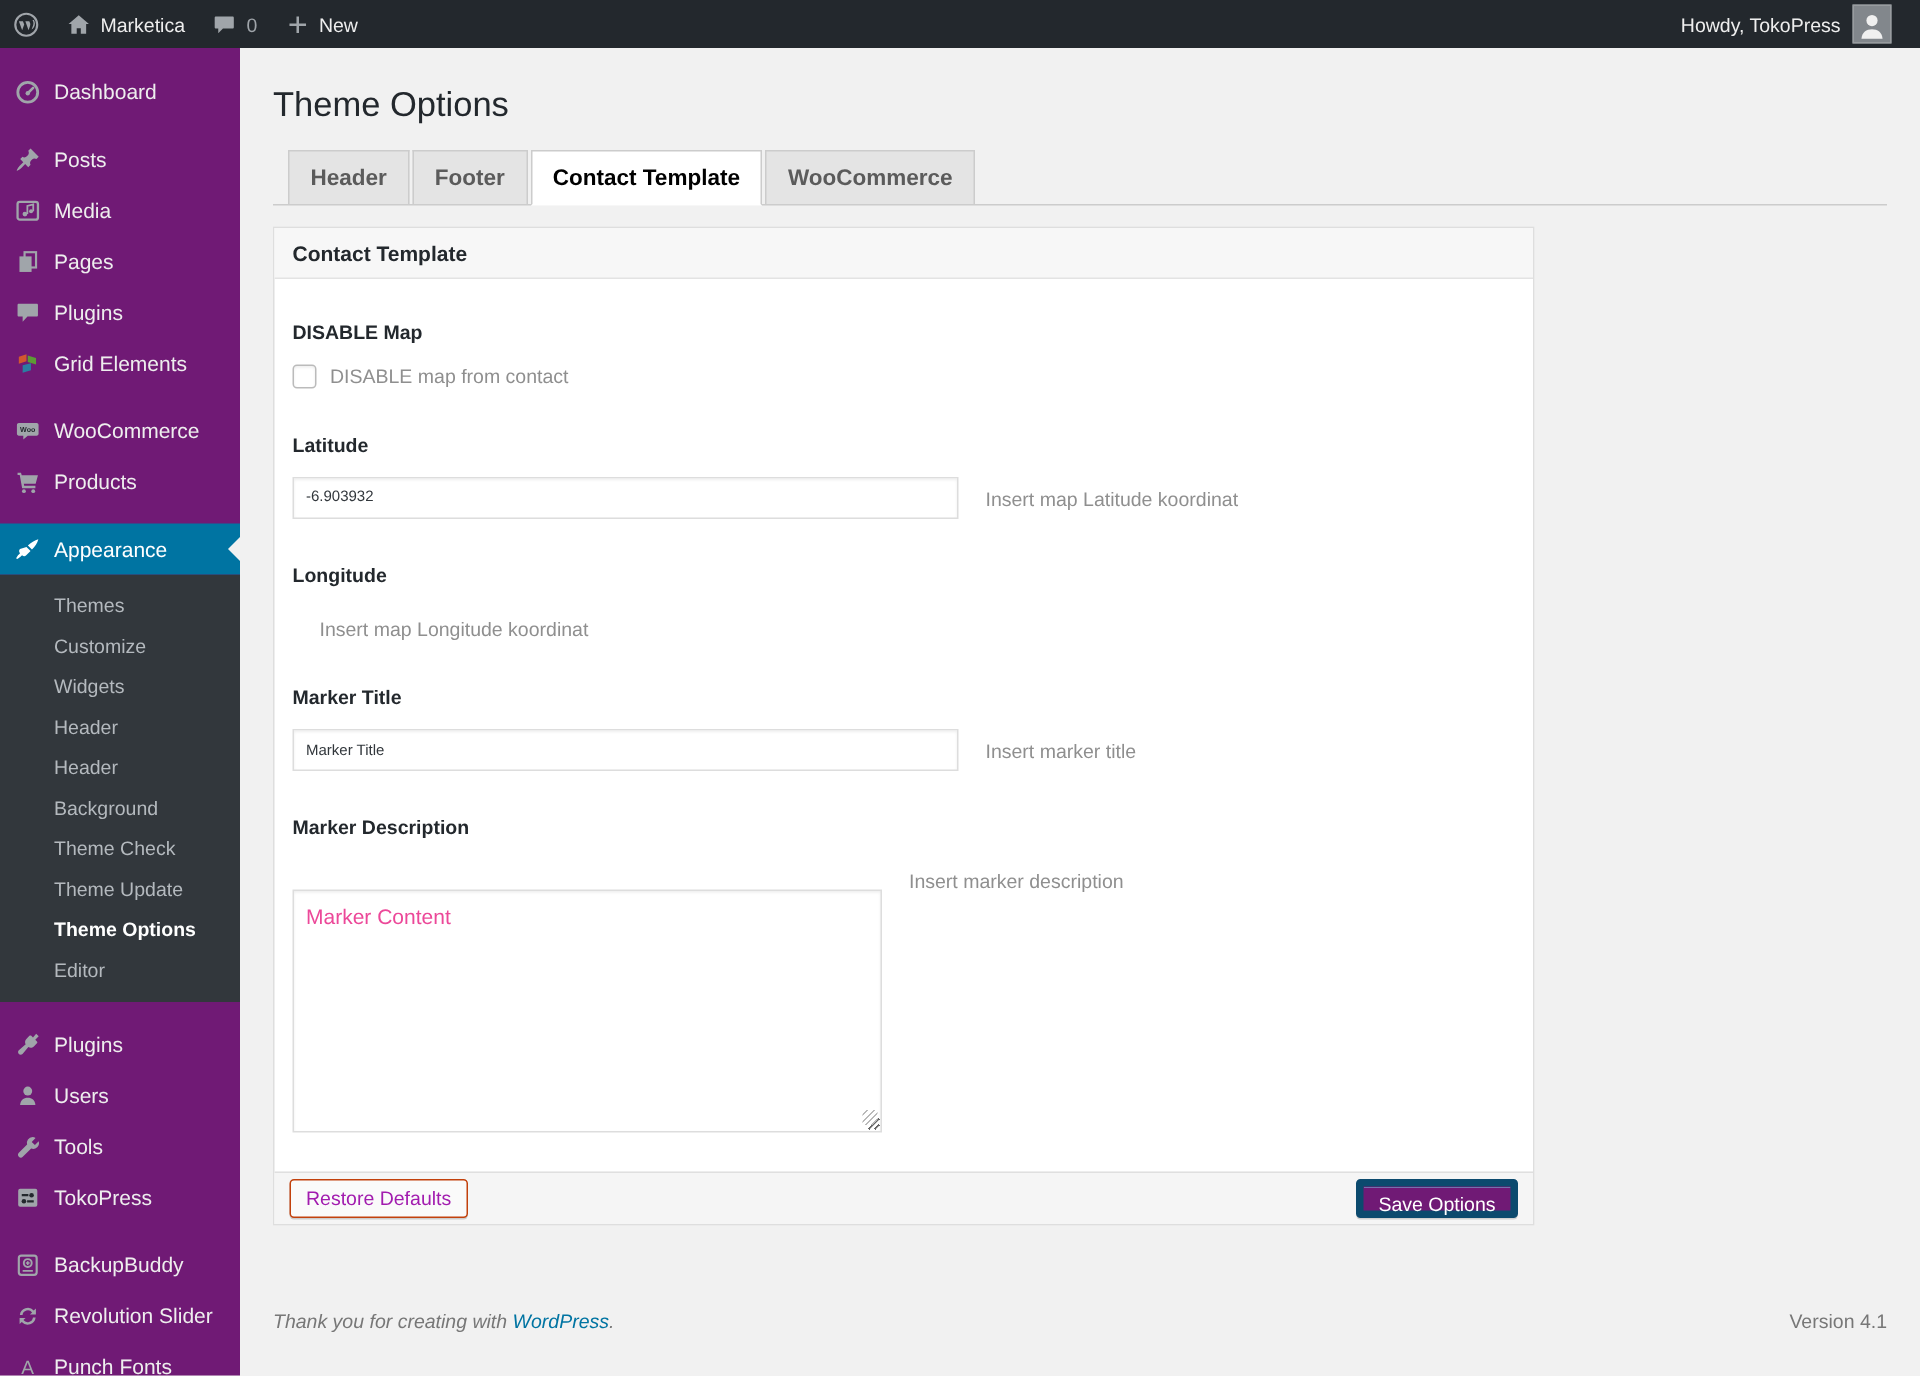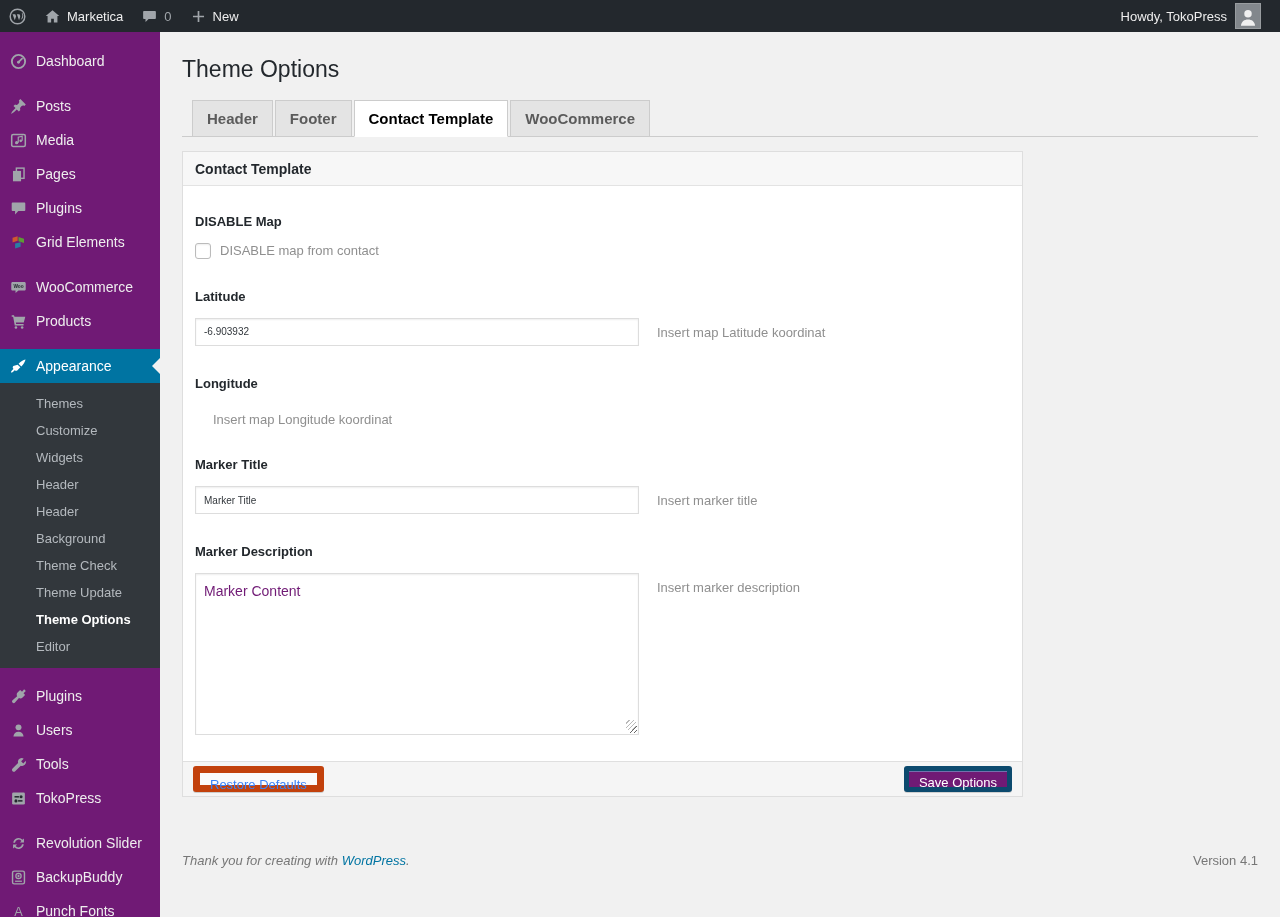--- a/index.html
+++ b/index.html
@@ -77,24 +77,24 @@
   .field-label { font-size:13px; font-weight:bold; color:#23282d; margin-bottom:14px; }
   .field-row { display:flex; align-items:flex-start; }
   .text-input {
     width:444px; height:28px; border:1px solid #ddd; background:#fff;
     padding:0 8px; font-size:10px; color:#32373c;
     font-family:"Liberation Sans", sans-serif;
     box-shadow:inset 0 1px 2px rgba(0,0,0,.07); outline:none;
   }
   .textarea-wrap { position:relative; display:inline-block; line-height:0; }
   .textarea-input {
-    width:444px; height:162px; border:1px solid #ddd; background:#fff;
-    padding:8px; font-size:14px; color:#701a75; line-height:1.4;
+    width:393px; height:162px; border:1px solid #ddd; background:#fff;
+    padding:8px; font-size:14px; color:#ec4899; line-height:1.4;
     font-family:"Liberation Sans", sans-serif;
-    box-shadow:inset 0 1px 2px rgba(0,0,0,.07); resize:vertical; outline:none;
+    box-shadow:inset 0 1px 2px rgba(0,0,0,.07); resize:vertical; outline:none;margin-top:20px;
   }
   .textarea-wrap::after {
     content:''; position:absolute; right:3px; bottom:5px; width:10px; height:10px;
     background:repeating-linear-gradient(135deg, transparent 0 2px, #b9b9b9 2px 3px);
     pointer-events:none;
   }
   .field-help { margin-left:18px; padding-top:7px; font-size:13px; color:#8f8f8f; line-height:1.2; }
   .checkbox-row { display:flex; align-items:center; }
   .checkbox {
     appearance:none; -webkit-appearance:none; width:16px; height:16px; margin:0;
@@ -105,21 +105,21 @@
   .panel-footer {
     background:#f5f5f5; border-top:1px solid #dfdfdf;
     padding:4px 10px; height:35px;
     display:flex; justify-content:space-between; align-items:center;
   }
   .btn {
     display:inline-block; height:26px; padding:0 10px; font-size:13px; line-height:24px;
     border-radius:3px; cursor:pointer; font-family:"Liberation Sans", sans-serif;
   }
   .btn-secondary {
-    background:#fafafa; border:7px solid #c2410c; color:#3b82f6;
+    background:#fafafa; border:1px solid #c2410c; color:#a21caf;
     box-shadow:0 1px 0 #ccc;
   }
   .btn-primary {
     background:#701a75; border:5px solid #0c4a6e; color:#fff;
     box-shadow:inset 0 1px 0 rgba(120,200,230,.5), 0 1px 0 rgba(0,0,0,.15);
   }
   
   .page-footer {
     margin-top:56px; display:flex; justify-content:space-between; align-items:baseline;
     font-size:13px; color:#777; padding-bottom:20px;
@@ -313,36 +313,36 @@
             <path d="M14.7 12.8H9.5" stroke="#23282d" stroke-width="1.8"></path>
             <circle cx="7" cy="12.8" r="1.8" fill="#23282d"></circle>
           </svg>
         </span>
         <span class="menu-label">TokoPress</span>
       </div>
       <div class="menu-separator"></div>
       <div class="menu-item">
         <span class="menu-icon">
           <svg viewBox="0 0 20 20">
-            <path d="M3.8 9a6.3 6.3 0 0 1 10.9-3.5L16.4 4v4.7h-4.7l1.7-1.7A4.2 4.2 0 0 0 5.9 9z" fill="currentColor"></path>
-            <path d="M16.2 11a6.3 6.3 0 0 1-10.9 3.5L3.6 16v-4.7h4.7l-1.7 1.7a4.2 4.2 0 0 0 7.5-2z" fill="currentColor"></path>
-          </svg>
-        </span>
-        <span class="menu-label">Revolution Slider</span>
-      </div>
-      <div class="menu-item">
-        <span class="menu-icon">
-          <svg viewBox="0 0 20 20">
             <rect x="3" y="2.5" width="14" height="15" rx="2" fill="none" stroke="currentColor" stroke-width="1.7"></rect>
             <circle cx="10" cy="8.3" r="3.1" fill="none" stroke="currentColor" stroke-width="1.5"></circle>
             <path d="M10 6.8v3M8.5 8.3h3" stroke="currentColor" stroke-width="1.2" fill="none"></path>
             <path d="M6 14.4h8" stroke="currentColor" stroke-width="1.5"></path>
           </svg>
         </span>
         <span class="menu-label">BackupBuddy</span>
+      </div>
+      <div class="menu-item">
+        <span class="menu-icon">
+          <svg viewBox="0 0 20 20">
+            <path d="M3.8 9a6.3 6.3 0 0 1 10.9-3.5L16.4 4v4.7h-4.7l1.7-1.7A4.2 4.2 0 0 0 5.9 9z" fill="currentColor"></path>
+            <path d="M16.2 11a6.3 6.3 0 0 1-10.9 3.5L3.6 16v-4.7h4.7l-1.7 1.7a4.2 4.2 0 0 0 7.5-2z" fill="currentColor"></path>
+          </svg>
+        </span>
+        <span class="menu-label">Revolution Slider</span>
       </div>
       <div class="menu-item">
         <span class="menu-icon">
           <svg viewBox="0 0 20 20">
             <text x="10" y="15" text-anchor="middle" font-size="15" font-family="Liberation Sans, sans-serif" fill="currentColor">A</text>
           </svg>
         </span>
         <span class="menu-label">Punch Fonts</span>
       </div>
     </div>

